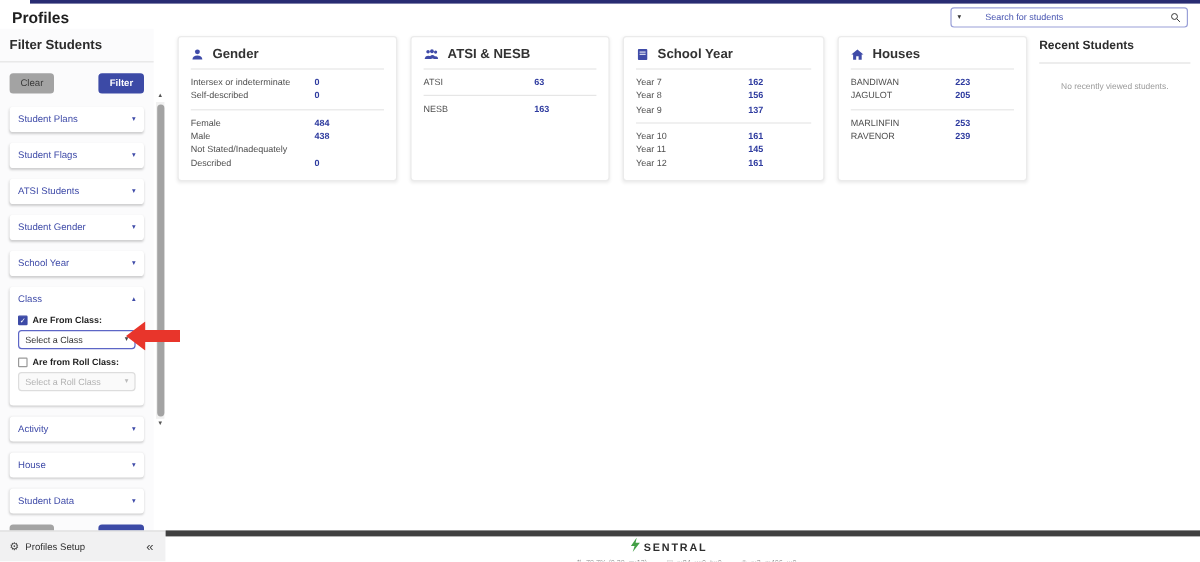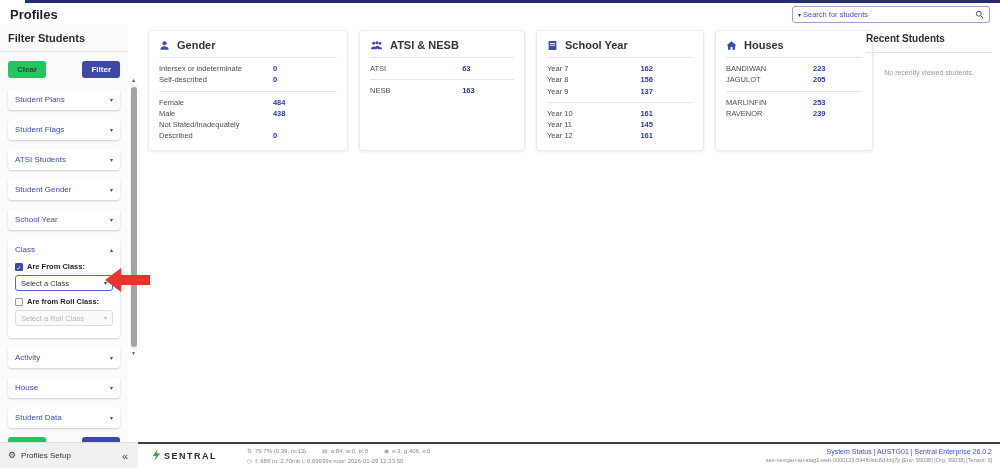--- a/index.html
+++ b/index.html
@@ -7,34 +7,34 @@
   body {
     position:relative; overflow:hidden; background:#ffffff;
     font-family:"Liberation Sans", sans-serif; color:#333;
   }
   
   .topbar-line { position:absolute; top:0; left:25px; right:0; height:3px; background:#282c72; }
   .page-title { position:absolute; top:7px; left:10px; font-size:13px; font-weight:bold; color:#1e1e1e; }
   .search-box {
     position:absolute; top:6px; right:10px; width:198px; height:17px;
     border:1px solid #9aa0d8; border-radius:3px; background:#fff;
-    display:flex; align-items:center; padding:0 5px; gap:2px;
+    display:flex; align-items:center; padding:0 5px; gap:20px;
   }
   .search-caret { font-size:6px; color:#333; line-height:1; }
   .search-input { flex:1; border:none; outline:none; font-size:7.5px; color:#4653b0; background:transparent; font-family:"Liberation Sans",sans-serif; }
   .search-input::placeholder { color:#4653b0; opacity:1; }
   .search-icon svg { display:block; }
 
   
   .sidebar { position:absolute; left:0; top:24px; bottom:26px; width:128px; background:#fbfbfc; padding:8px 8px 0 8px; }
   .sb-title { font-size:11px; font-weight:bold; color:#2b2b2b; margin-bottom:7px; }
   .sb-divider { height:1px; background:#e4e4e4; margin:0 -8px 9px -8px; }
   .btn-row { display:flex; justify-content:space-between; margin-bottom:11px; }
   .btn { font-size:8px; border-radius:3px; padding:4px 9px; border:none; cursor:pointer; font-family:"Liberation Sans",sans-serif; }
-  .btn-clear { background:#22c55e; color:#3a3a3a;font-weight:bold; }
+  .btn-clear { background:#a3a3a3; color:#3a3a3a; }
   .btn-filter { background:#3c4aa6; color:#fff; font-weight:bold; }
   .acc {
     background:#fff; border-radius:3px; box-shadow:0 1px 2px rgba(0,0,0,0.18);
     padding:6px 7px; display:flex; justify-content:space-between; align-items:center; margin-bottom:9px;gap:24px;
   }
   .acc-label { font-size:8px; color:#3f4ba8; }
   .caret { font-size:6px; color:#3f4ba8; line-height:1; }
   .acc-open { background:#fff; border-radius:3px; box-shadow:0 1px 2px rgba(0,0,0,0.18); padding:6px 7px; margin-bottom:9px; }
   .acc-open-head { display:flex; justify-content:space-between; align-items:center; margin-bottom:8px; }
   .check-row { display:flex; align-items:center; gap:4px; margin:5px 0 4px; }
@@ -64,39 +64,39 @@
     position:absolute; left:0; bottom:0; width:138px; height:26px; background:#f1f1f2;
     border-top:1px solid #dddddd; display:flex; align-items:center; gap:5px; padding:0 10px 0 8px;
   }
   .gear { font-size:9px; color:#444; line-height:1; }
   .sb-footer-label { font-size:8px; color:#333; flex:1; }
   .collapse { font-size:11px; color:#444; }
 
   
   .cards { position:absolute; left:148px; top:30px; display:flex; gap:11px; align-items:stretch; }
   .card { background:#fff; border:1px solid #ebebeb; border-radius:3px; box-shadow:0 1px 3px rgba(0,0,0,0.08); padding:8px 10px; }
-  .c-gender{width:200px;} .c-atsi{width:166px;} .c-year{width:168px;} .c-houses{width:158px;}
+  .c-gender{width:183px;} .c-atsi{width:166px;} .c-year{width:168px;} .c-houses{width:158px;}
   .card-head { display:flex; align-items:center; gap:7px; margin-bottom:6px; }
   .card-head svg { display:block; }
   .card-title { font-size:11px; font-weight:bold; color:#333; }
   .card-divider { height:1px; background:#e6e6e6; margin:5px 0; }
   .row { display:flex; align-items:flex-end; font-size:7.5px; line-height:1.5; }
   .rl { flex:0 0 64%; color:#4f4f4f; padding-right:4px; }
   .rv { flex:1; color:#2e3b9f; font-weight:bold; }
 
   
   .recent { position:absolute; left:866px; top:33px; width:126px; }
   .recent-title { font-size:10px; font-weight:bold; color:#2d2d2d; }
   .recent-divider { height:1px; background:#e2e2e2; margin:8px 0 16px; }
   .recent-empty { font-size:7px; color:#9a9a9a; text-align:center; }
 
   
   .main-footer {
     position:absolute; left:138px; right:0; bottom:0; height:26px; background:#fff;
-    border-top:2px solid #404040; display:flex; align-items:center; padding:0 8px 0 14px;
+    border-top:5px solid #404040; display:flex; align-items:center; padding:0 8px 0 14px;flex-direction:column;
   }
   .brand { display:flex; align-items:center; gap:3px; margin-right:30px; }
   .brand-name { font-size:9px; font-weight:bold; letter-spacing:1.5px; color:#2e2e2e; }
   .debug { font-size:6px; color:#8a8a8a; line-height:1.7; }
   .debug-line { display:flex; gap:16px; }
   .debug-item { display:flex; gap:3px; align-items:center; white-space:nowrap; }
   .debug-ico { font-size:6px; color:#9a9a9a; }
   .status-right { margin-left:auto; text-align:right; line-height:1.4; }
   .status-line1 { font-size:7px; color:#3a50c5; }
   .status-line2 { font-size:5.5px; color:#8a8a8a; }

